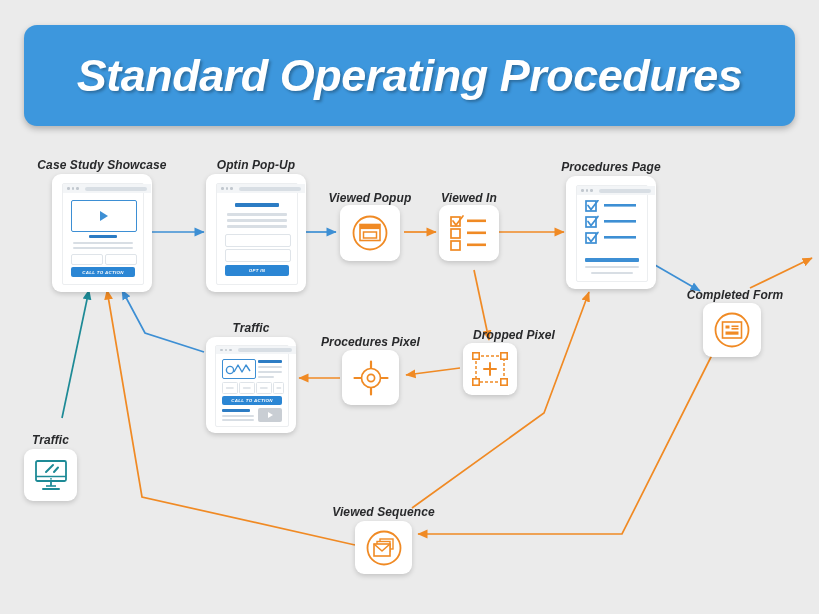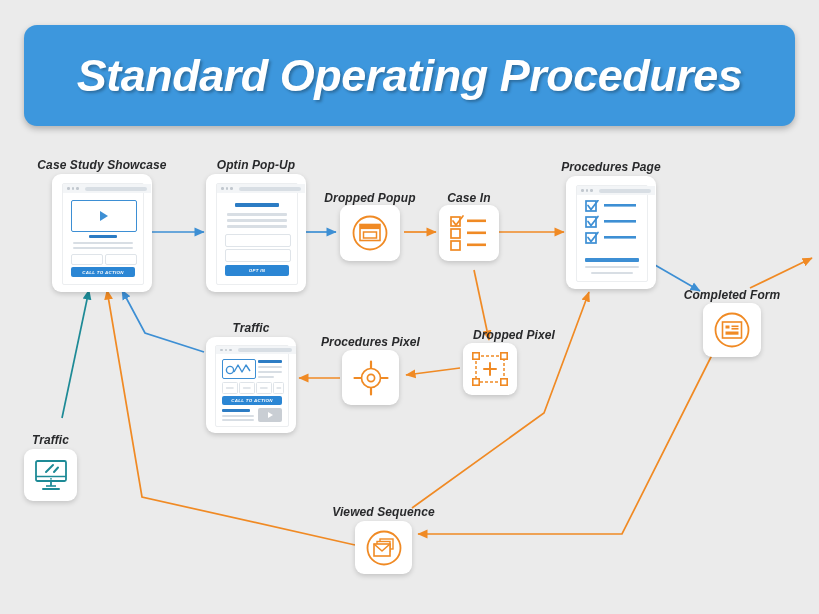--- a/index.html
+++ b/index.html
@@ -166,33 +166,33 @@
         <div class="line" style="position:absolute;left:10px;top:35px;width:60px;height:2.5px;"></div>
         <div class="line" style="position:absolute;left:10px;top:41px;width:60px;height:2.5px;"></div>
         <div class="field" style="position:absolute;left:8px;top:50px;width:64px;height:11px;"></div>
         <div class="field" style="position:absolute;left:8px;top:65px;width:64px;height:11px;"></div>
         <div class="cta" style="position:absolute;left:8px;top:81px;width:64px;height:11px;">OPT IN</div>
       </div>
     </div>
   </div>
 
   <div class="node" style="left:340px;top:205px;width:60px;height:56px;">
-    <div class="node-label" style="top:-14px;">Dropped Popup</div>
+    <div class="node-label" style="top:-14px;">Viewed Popup</div>
     <div class="icon-tile" style="width:60px;height:56px;">
       <svg width="40" height="40" viewBox="0 0 40 40">
         <circle cx="20" cy="20" r="16.5" fill="none" stroke="#f08a24" stroke-width="1.8"></circle>
         <rect x="10" y="11.5" width="20" height="16" fill="none" stroke="#f08a24" stroke-width="1.6"></rect>
         <rect x="10" y="11.5" width="20" height="4.6" fill="#f08a24"></rect>
         <rect x="13.5" y="19" width="13" height="6" fill="none" stroke="#f08a24" stroke-width="1.5"></rect>
       </svg>
     </div>
   </div>
 
   <div class="node" style="left:439px;top:205px;width:60px;height:56px;">
-    <div class="node-label" style="top:-14px;">Case In</div>
+    <div class="node-label" style="top:-14px;">Viewed In</div>
     <div class="icon-tile" style="width:60px;height:56px;">
       <svg width="42" height="38" viewBox="0 0 42 38">
         <rect x="3" y="3" width="9" height="9" fill="none" stroke="#f08a24" stroke-width="1.7"></rect>
         <path d="M5,7 L8,11 L15,2" fill="none" stroke="#f08a24" stroke-width="1.7" stroke-linecap="round"></path>
         <rect x="19" y="5.5" width="19" height="2.6" fill="#f08a24"></rect>
         <rect x="3" y="15" width="9" height="9" fill="none" stroke="#f08a24" stroke-width="1.7"></rect>
         <rect x="19" y="17.5" width="19" height="2.6" fill="#f08a24"></rect>
         <rect x="3" y="27" width="9" height="9" fill="none" stroke="#f08a24" stroke-width="1.7"></rect>
         <rect x="19" y="29.5" width="19" height="2.6" fill="#f08a24"></rect>
       </svg>
@@ -220,21 +220,21 @@
           <path d="M3,37.5 L6,41.5 L13,32.5" fill="none" stroke="#3d8fd4" stroke-width="1.7" stroke-linecap="round"></path>
           <rect x="19" y="36" width="32" height="2.6" fill="#3d8fd4"></rect>
         </svg>
         <div class="line blue" style="position:absolute;left:8px;top:72px;width:54px;height:4px;"></div>
         <div class="line" style="position:absolute;left:8px;top:80px;width:54px;height:2.4px;"></div>
         <div class="line" style="position:absolute;left:14px;top:86px;width:42px;height:2.4px;"></div>
       </div>
     </div>
   </div>
 
-  <div class="node" style="left:703px;top:303px;width:58px;height:54px;">
+  <div class="node" style="left:703px;top:303px;width:58px;height:54px;padding-left:6px;">
     <div class="node-label" style="top:-15px;">Completed Form</div>
     <div class="icon-tile" style="width:58px;height:54px;">
       <svg width="40" height="40" viewBox="0 0 40 40">
         <circle cx="20" cy="20" r="16.5" fill="none" stroke="#f08a24" stroke-width="1.8"></circle>
         <rect x="10.5" y="12" width="19" height="16" fill="none" stroke="#f08a24" stroke-width="1.6"></rect>
         <rect x="13.5" y="15.5" width="4" height="3" fill="#f08a24"></rect>
         <rect x="19.5" y="15.5" width="7" height="1.6" fill="#f08a24"></rect>
         <rect x="19.5" y="18" width="7" height="1.6" fill="#f08a24"></rect>
         <rect x="13.5" y="21.5" width="13" height="3.2" fill="#f08a24"></rect>
       </svg>

